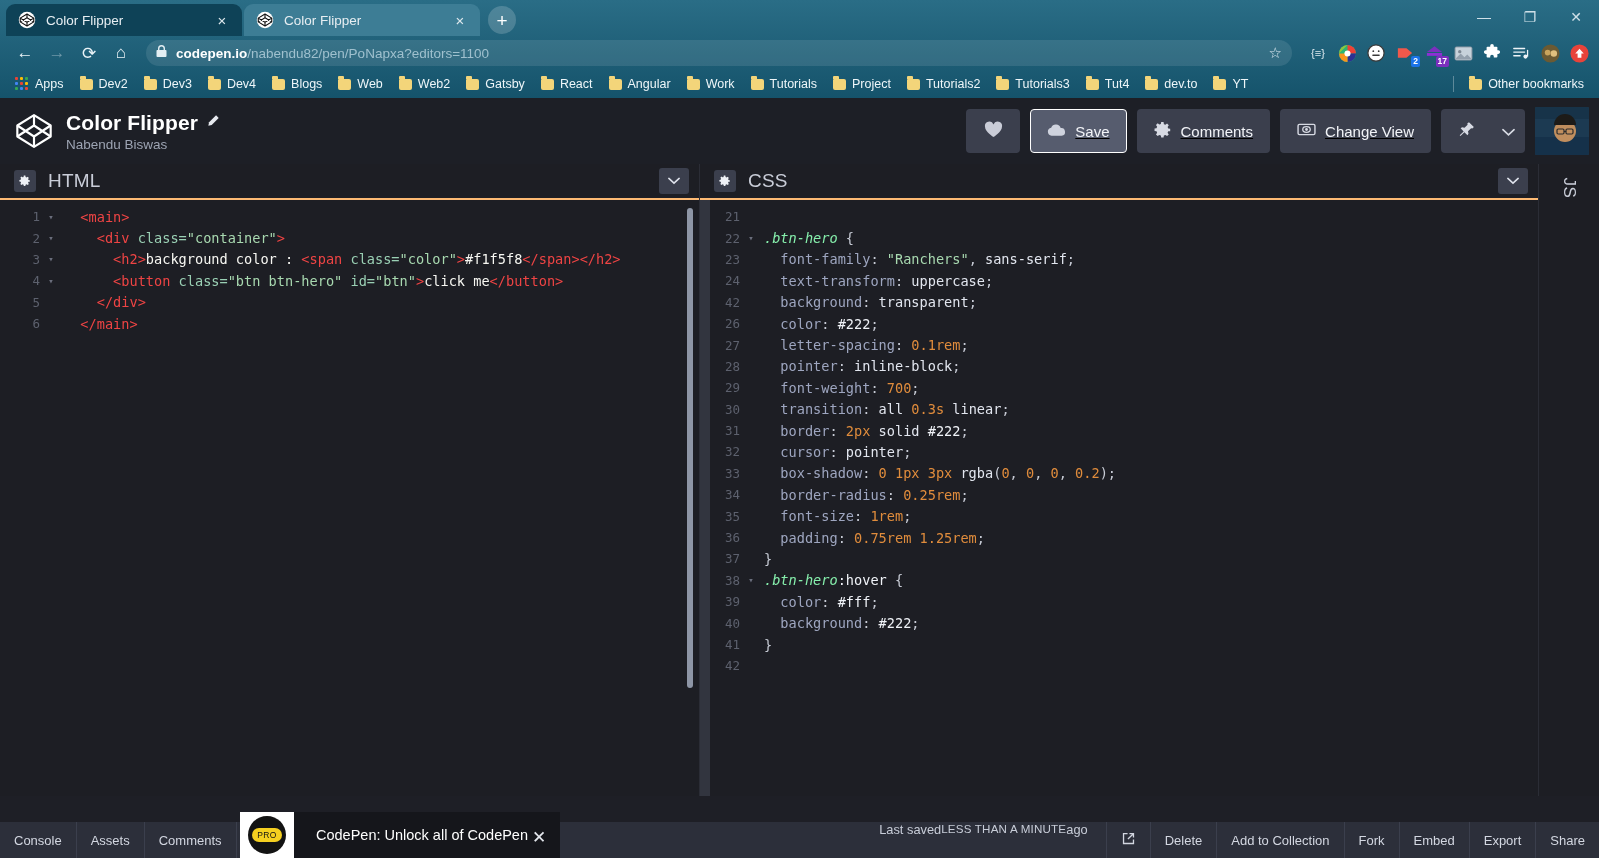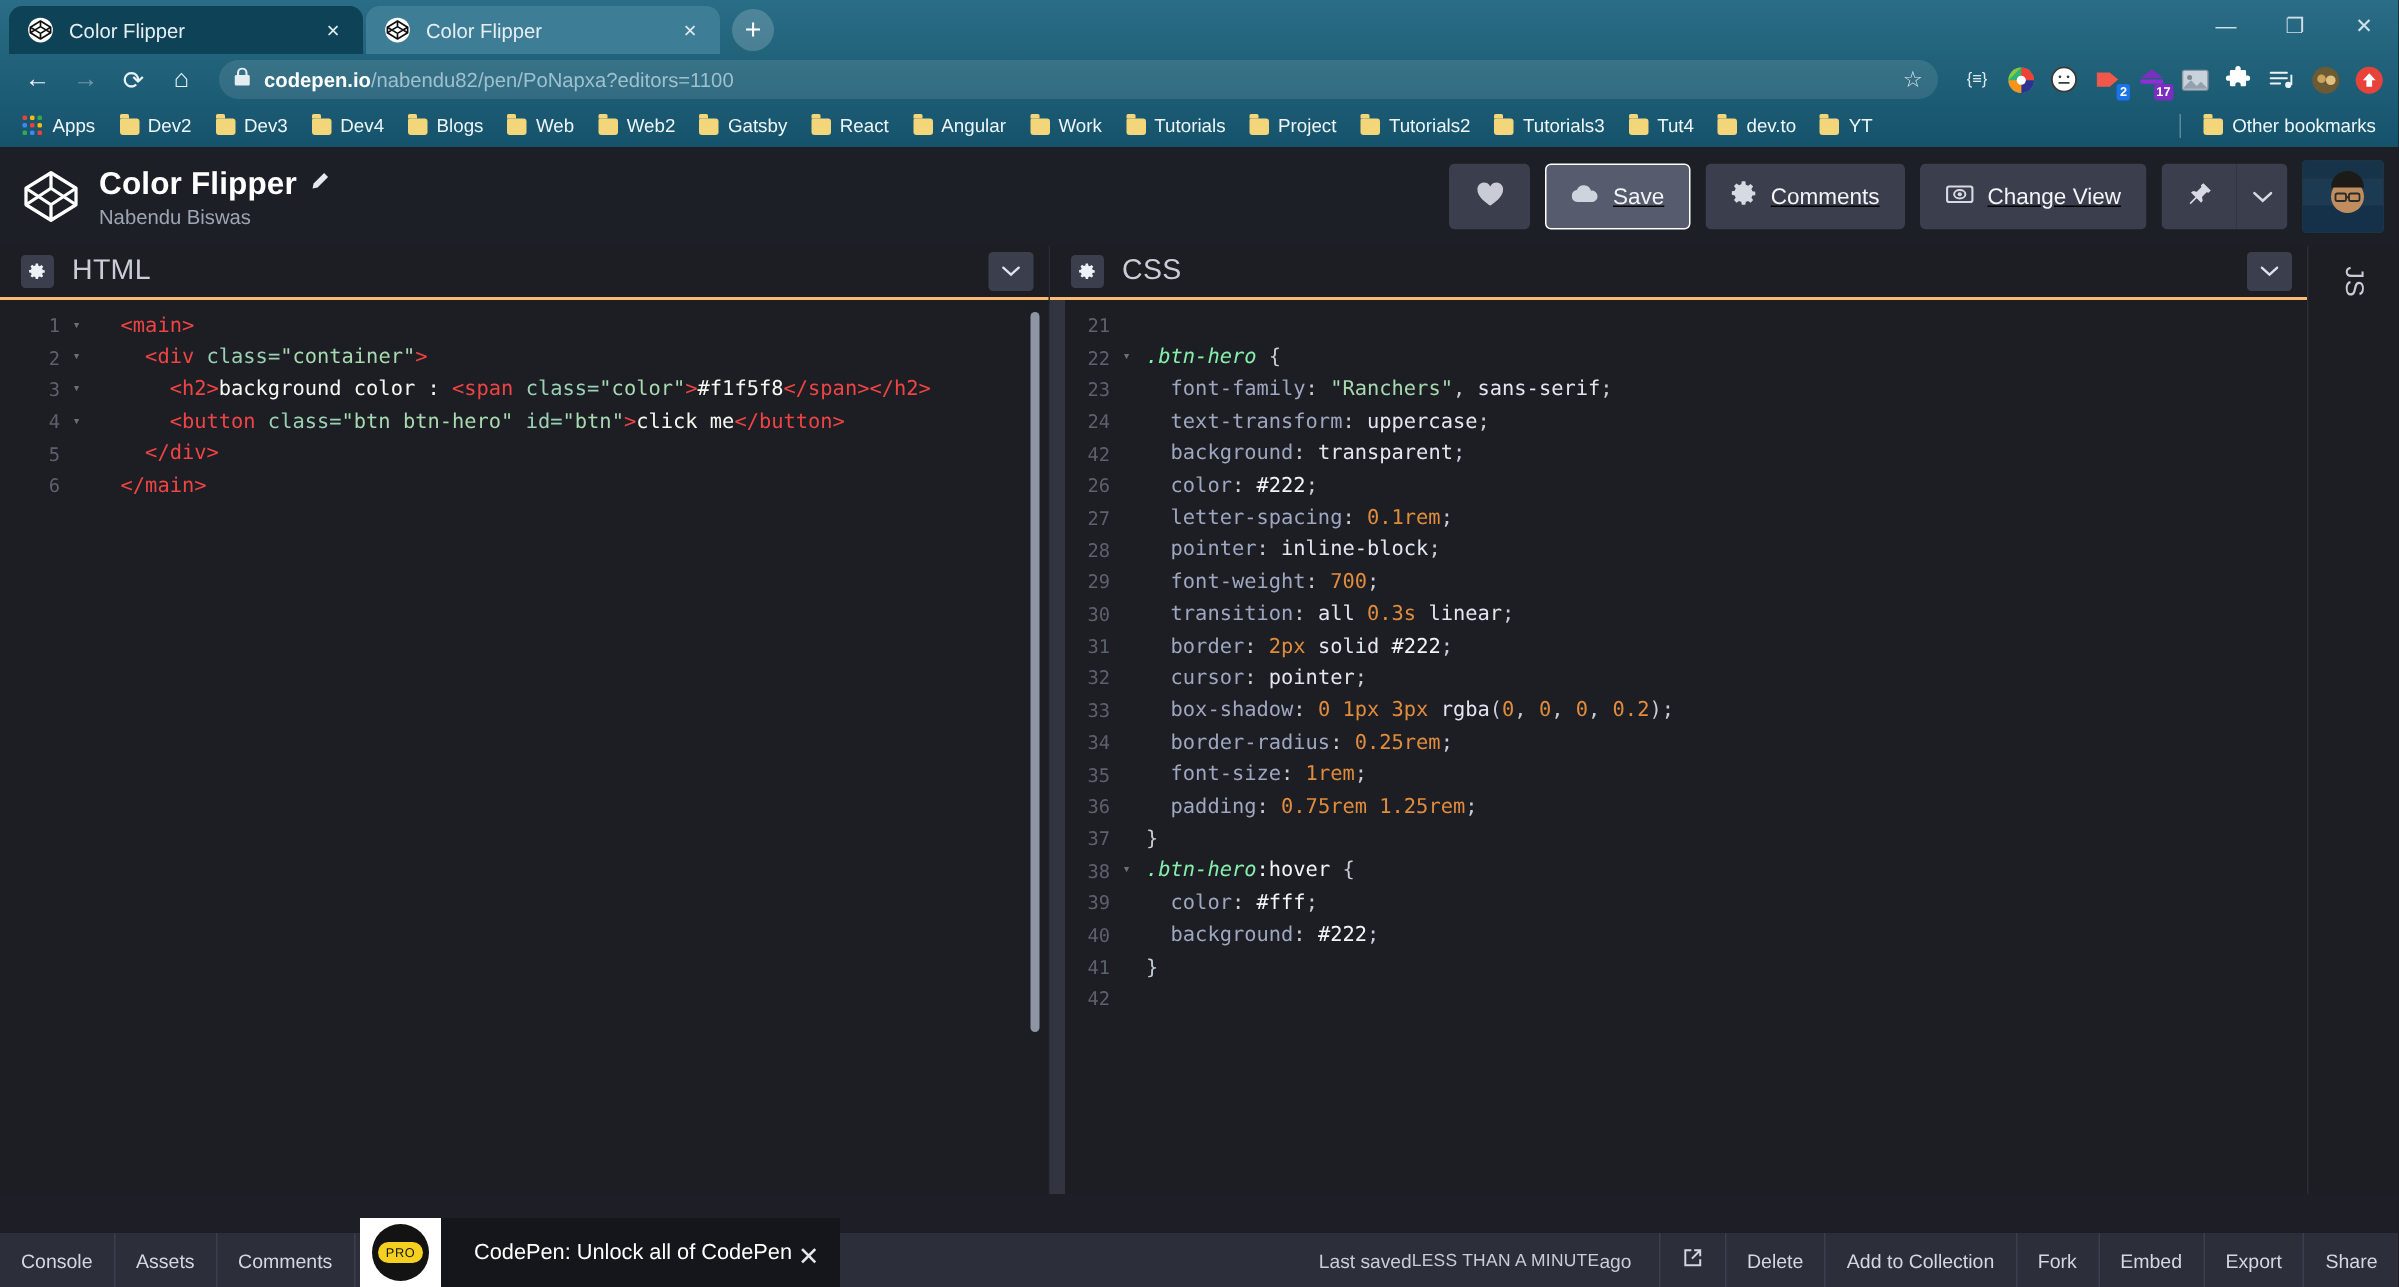--- a/index.html
+++ b/index.html
@@ -116,21 +116,21 @@
   .js-label { position: absolute; top: 14px; left: 50%; transform: translateX(-50%) rotate(90deg);
               transform-origin: center; color: #c9cdd8; font-size: 17px; letter-spacing: .5px; }
 
   
   .footer { position: absolute; left: 0; bottom: 0; width: 1599px; height: 36px;
             background: #2c2f3a; display: flex; align-items: stretch;
             font-size: 13px; color: #d3d7e1; }
   .fbtn { display: flex; align-items: center; padding: 12px 14px; border-right: 1px solid #3b3f4d; }
   .footer .right { margin-left: auto; display: flex; align-items: stretch; }
   .footer .right .fbtn { border-right: none; border-left: 1px solid #3b3f4d; }
-  .saved { display: flex; align-items: center; padding: 0 18px; color: #c8cdd8; font-size: 12.8px; }
+  .saved { display: flex; align-items: flex-start; padding: 0 18px; color: #c8cdd8; font-size: 12.8px; }
   .saved .caps { font-size: 11.6px; letter-spacing: .2px; }
 
   .toast { position: absolute; left: 240px; bottom: 0; height: 46px; width: 320px;
            background: #15161b; display: flex; align-items: center; }
   .toast-icon { width: 54px; height: 46px; background: #ffffff; display: flex;
                 align-items: center; justify-content: center; flex: 0 0 54px; }
   .pro-circle { width: 38px; height: 38px; border-radius: 50%; background: #131313;
                 display: flex; align-items: center; justify-content: center; }
   .pro-pill { background: #f5d020; color: #131313; font-size: 8.5px; font-weight: 400;
               border-radius: 7px; padding: 2px 5px; letter-spacing: .4px; }

